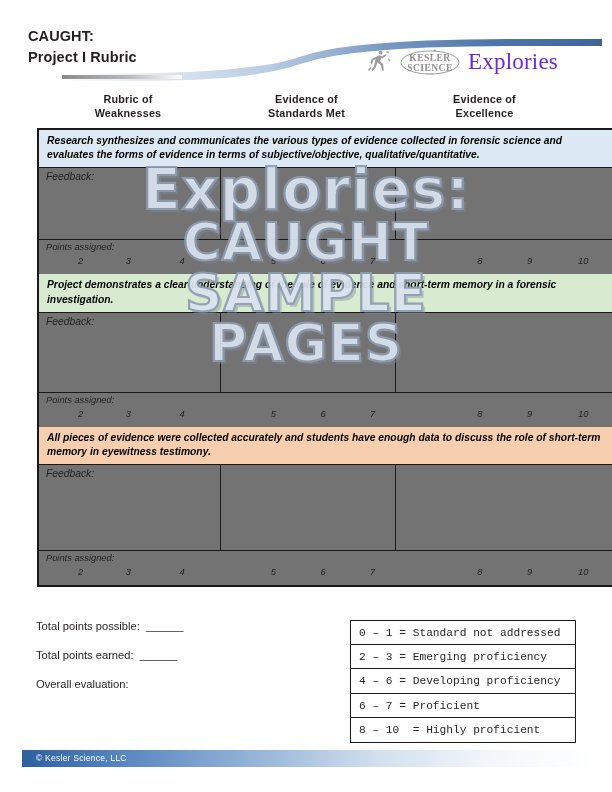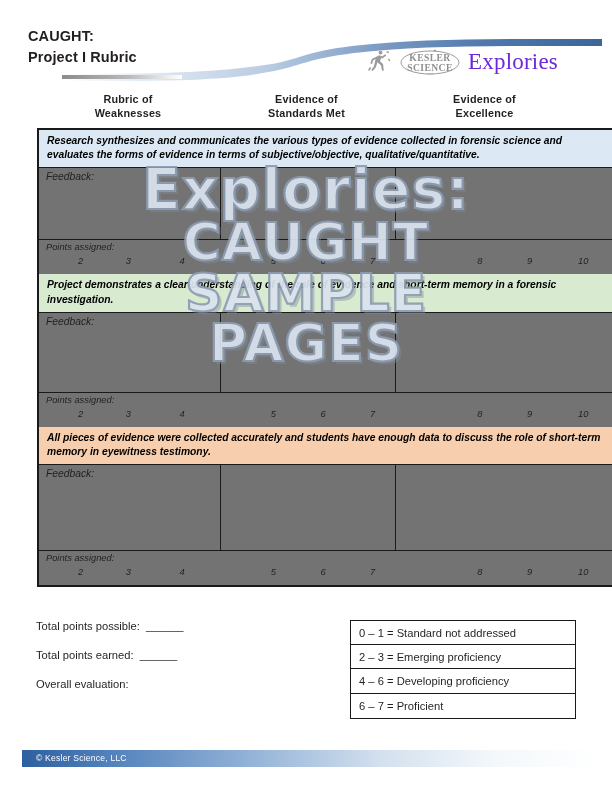--- a/index.html
+++ b/index.html
@@ -161,20 +161,21 @@
   .total-line:last-child { margin-bottom: 12px; }
 
   
   #legend {
     position: absolute;
     left: 350px; top: 620px;
     width: 226px;
     border: 1.4px solid #1a1a1a;
     box-sizing: border-box;
     background: #fff;
+    font-family: Liberation Mono, monospace;
   }
   .legend-row {
     height: 24.2px;
     line-height: 24.2px;
     padding-left: 8px;
     font-size: 11.2px;
     color: #231f20;
     border-bottom: 1.2px solid #1a1a1a;
     box-sizing: border-box;
     white-space: pre;
@@ -354,20 +355,21 @@
   <div class="total-line">Total points possible:  ______</div>
   <div class="total-line">Total points earned:  ______</div>
   <div class="total-line">Overall evaluation:</div>
 </div>
 
 <div id="legend">
   <div class="legend-row">0 – 1 = Standard not addressed</div>
   <div class="legend-row">2 – 3 = Emerging proficiency</div>
   <div class="legend-row">4 – 6 = Developing proficiency</div>
   <div class="legend-row">6 – 7 = Proficient</div>
+  <div class="legend-row">8 – 10  = Highly proficient</div>
 </div>
 
 <div id="watermark">
   <div class="wm-line">Explories:</div>
   <div class="wm-line small">CAUGHT</div>
   <div class="wm-line small">SAMPLE</div>
   <div class="wm-line small">PAGES</div>
 </div>
 
 <div id="footer-bar"></div>

